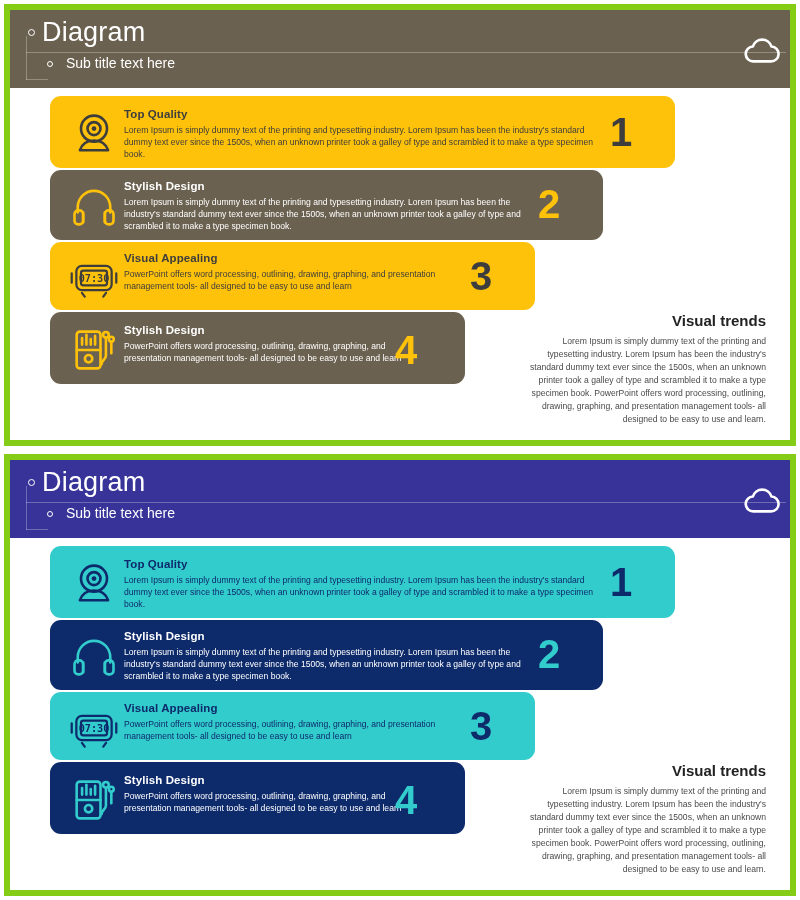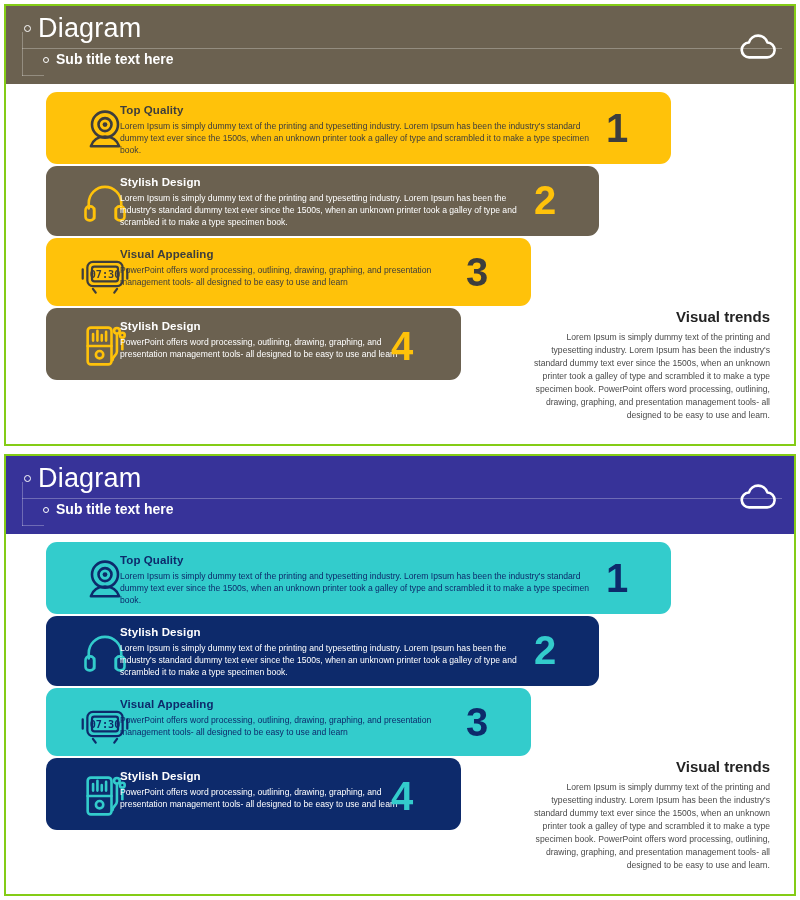--- a/index.html
+++ b/index.html
@@ -3,36 +3,36 @@
 <meta charset="utf-8">
 <style>
   * { box-sizing: border-box; margin: 0; padding: 0; }
   body {
     width: 800px; height: 900px;
     font-family: "Liberation Sans", sans-serif;
     background: #ffffff;
     overflow: hidden;
   }
   .slide { position: relative; width: 800px; height: 450px; background: #ffffff; overflow: hidden; }
-  .slide-inner { position: absolute; left: 4px; top: 4px; width: 792px; height: 442px; border: 2px solid #84cc16; background: #fff; overflow: hidden; }
+  .slide-inner { position: absolute; left: 4px; top: 4px; width: 792px; height: 442px; border: 6px solid #84cc16; background: #fff; overflow: hidden; }
 
   
   .header { position: absolute; left: 0; top: 0; width: 792px; height: 78px; }
   .hdr-line { position: absolute; left: 16px; top: 42px; width: 760px; height: 1px; background: rgba(255,255,255,0.28); }
   .hdr-vline { position: absolute; left: 16px; top: 26px; width: 1px; height: 44px; background: rgba(255,255,255,0.28); }
   .hdr-hline2 { position: absolute; left: 16px; top: 69px; width: 22px; height: 1px; background: rgba(255,255,255,0.28); }
   .bullet { position: absolute; width: 7px; height: 7px; border-radius: 50%; border: 1.5px solid #ffffff; background: transparent; }
   .title { position: absolute; left: 32px; top: 7px; font-size: 27px; color: #ffffff; font-weight: 400; letter-spacing: 0.2px; white-space: nowrap; }
-  .subtitle { position: absolute; left: 50px; top: 45px; font-size: 14px; color: #ffffff; font-weight: 700; white-space: nowrap; }
+  .subtitle { position: absolute; left: 56px; top: 45px; font-size: 14px; color: #ffffff; font-weight: 400; white-space: nowrap; }
   .cloud-icon { position: absolute; right: 18px; top: 25px; width: 42px; height: 30px; }
 
   
   .bars { position: absolute; left: 0; top: 78px; width: 792px; height: 364px; }
   .bar { position: absolute; left: 40px; border-radius: 11px; }
-  .bar-icon { position: absolute; left: 33px; width: 52px; height: 52px; }
+  .bar-icon { position: absolute; left: 18px; width: 52px; height: 52px; }
   .bar-head { position: absolute; left: 74px; font-size: 11.5px; font-weight: bold; letter-spacing: 0.1px; }
   .bar-body { position: absolute; left: 74px; font-size: 8.6px; line-height: 1.42; }
   .bar-num { position: absolute; font-size: 40px; font-weight: bold; line-height: 1; letter-spacing: -1px; }
 
   
   .trends { position: absolute; right: 24px; text-align: right; margin-top: 20px; }
   .trends-title { font-size: 15px; font-weight: bold; color: #222222; margin-bottom: 6px; }
   .trends-body { font-size: 8.6px; line-height: 1.52; color: #4a4a4a; }
 </style>
 </head>

